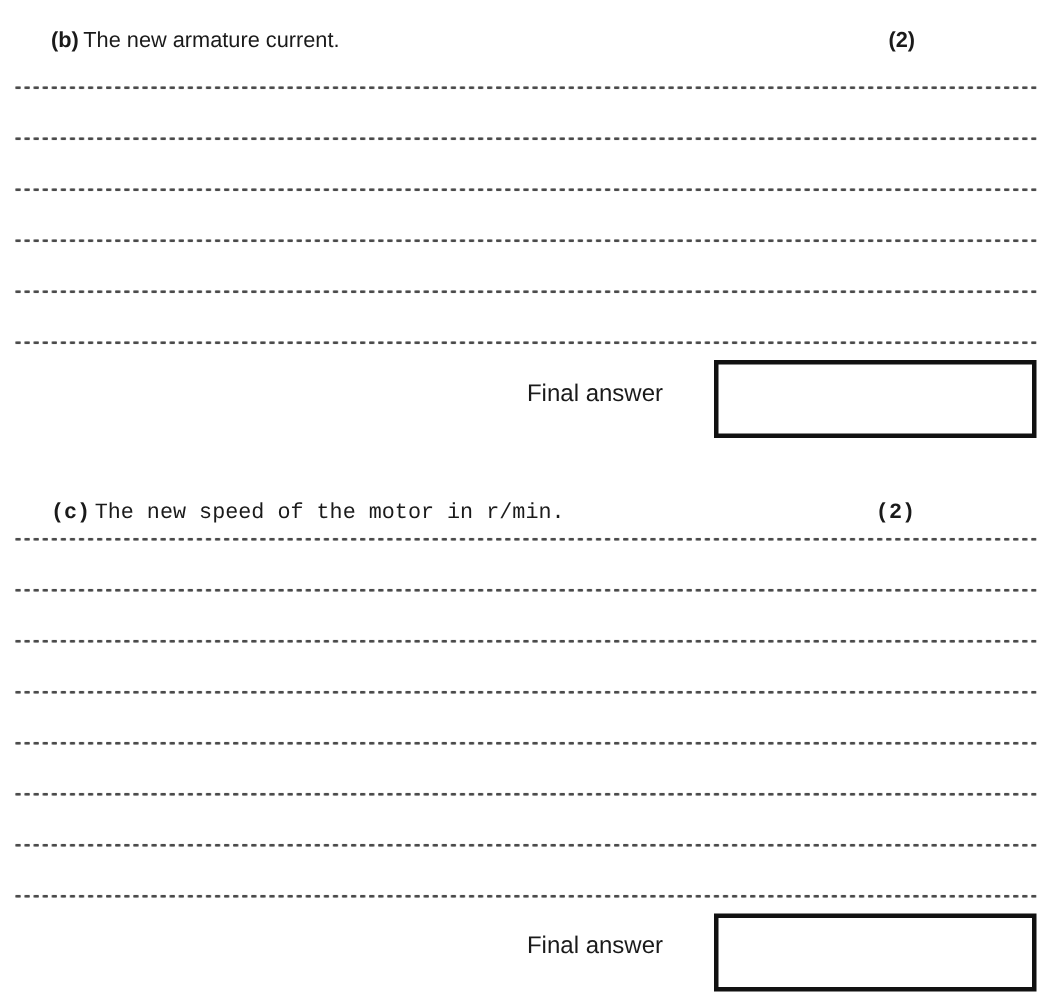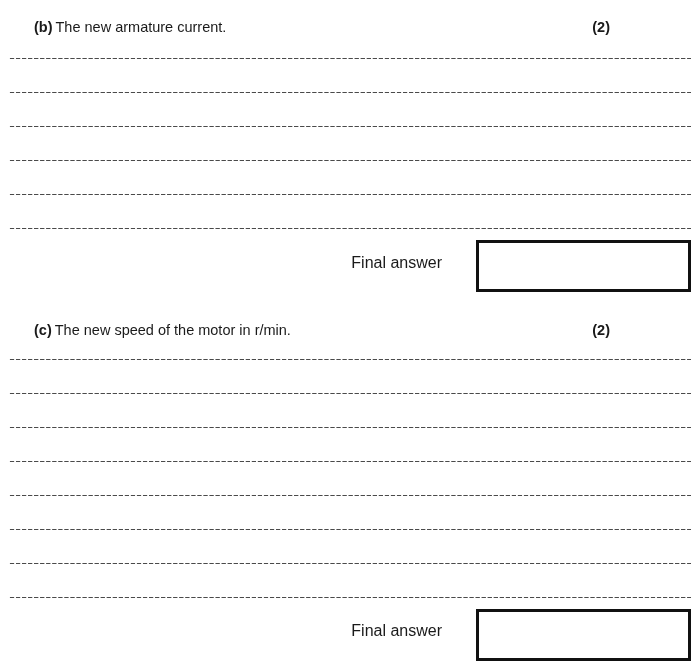--- a/index.html
+++ b/index.html
@@ -90,21 +90,21 @@
   <div class="rule" style="top:57px;"></div>
   <div class="rule" style="top:91px;"></div>
   <div class="rule" style="top:125px;"></div>
   <div class="rule" style="top:159px;"></div>
   <div class="rule" style="top:193px;"></div>
   <div class="rule" style="top:227px;"></div>
 
   <div class="final-answer-label" style="left:280px; top:254px; width:162px;">Final answer</div>
   <div class="final-answer-box" style="left:476px; top:240px; width:215px; height:52px;"></div>
 
-  <div class="part-header" style="top:320px;">
+  <div class="part-header" style="top:332px;font-family:Liberation Mono, monospace;">
     <span class="prompt"><span class="label">(c)</span><span>The new speed of the motor in r/min.</span></span>
     <span class="marks">(2)</span>
   </div>
 
   <div class="rule" style="top:358px;"></div>
   <div class="rule" style="top:392px;"></div>
   <div class="rule" style="top:426px;"></div>
   <div class="rule" style="top:460px;"></div>
   <div class="rule" style="top:494px;"></div>
   <div class="rule" style="top:528px;"></div>

